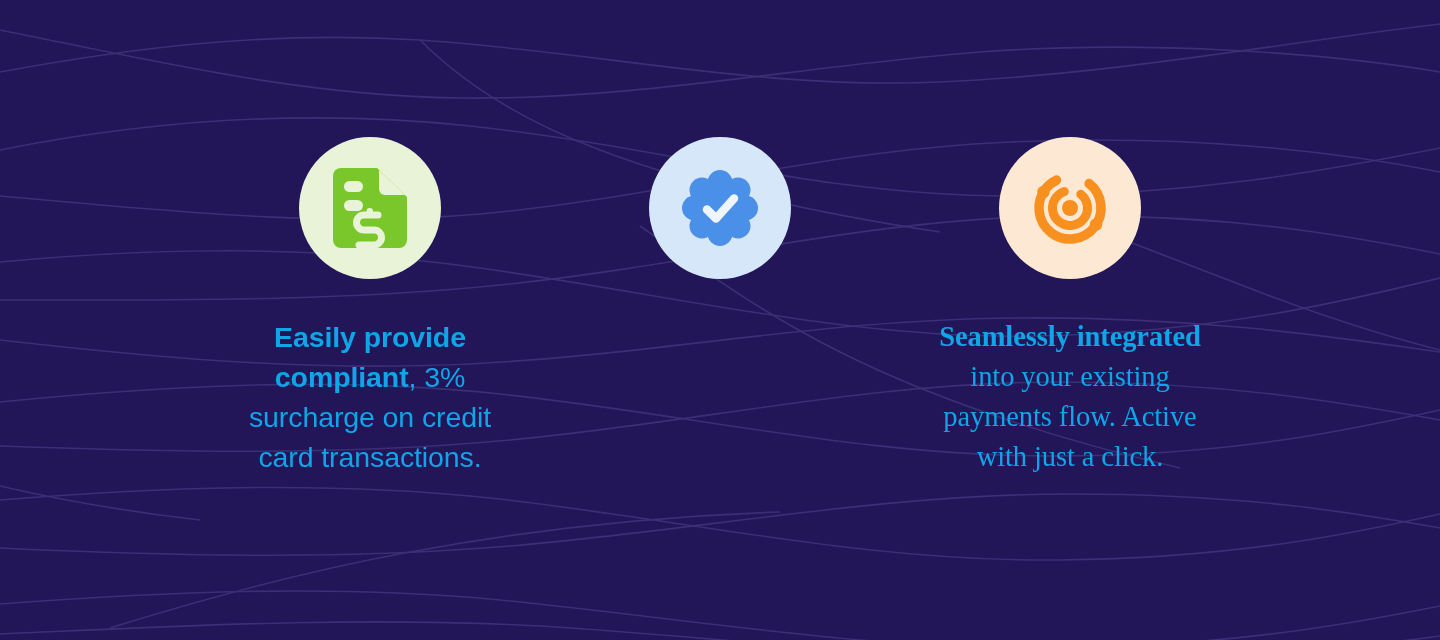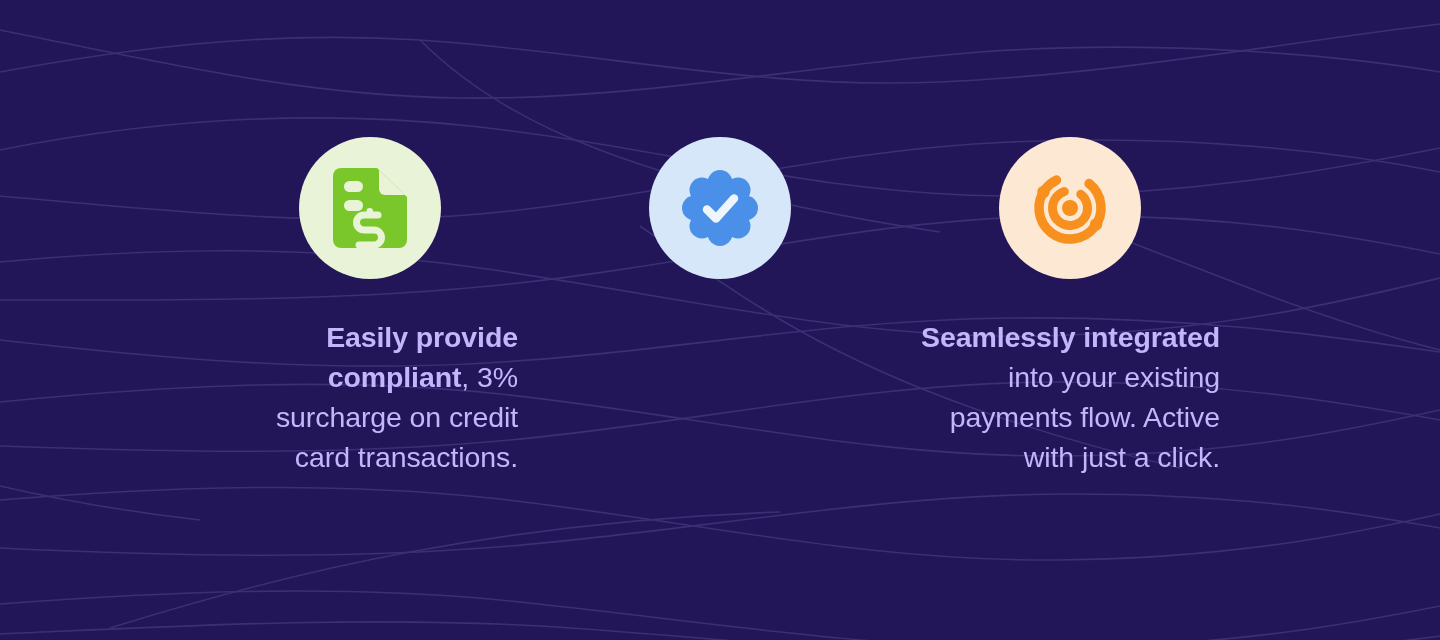--- a/index.html
+++ b/index.html
@@ -57,36 +57,36 @@
   }
 
   .icon-circle.green  { background: #e9f3d8; }
   .icon-circle.blue   { background: #d6e7fa; }
   .icon-circle.peach  { background: #fde8d3; }
 
   .icon-circle svg { display: block; }
 
   .feature-text {
     margin-top: 38px;
-    text-align: right;
-    color: #c4b5fd;
+    text-align: center;
+    color: #0ea5e9;
     font-size: 28.5px;
     line-height: 40px;
     font-weight: 400;
     letter-spacing: -0.1px;
     width: 300px;
   }
 
   .feature-text b {
     font-weight: 700;
   }
 
   .card-1 .feature-text { width: 296px; }
   .card-2 .feature-text { width: 282px; }
-  .card-3 .feature-text { width: 300px; }
+  .card-3 .feature-text { width: 300px; font-family: Liberation Serif, serif; }
 </style>
 </head>
 <body>
 
 <svg id="bg-waves" viewBox="0 0 1440 640" preserveAspectRatio="none" aria-hidden="true">
   <g fill="none" stroke="#3b2f76" stroke-width="1.6">
     <path d="M0,72 C120,50 260,30 420,40 C600,52 760,90 940,82 C1120,74 1300,40 1440,24"></path>
     <path d="M0,30 C150,60 300,96 460,98 C640,100 800,66 980,52 C1140,40 1320,52 1440,72"></path>
     <path d="M0,150 C140,122 300,108 470,126 C660,146 820,196 1010,196 C1190,196 1330,170 1440,148"></path>
     <path d="M0,196 C160,210 320,228 480,214 C660,198 820,150 1010,142 C1190,134 1340,152 1440,172"></path>

